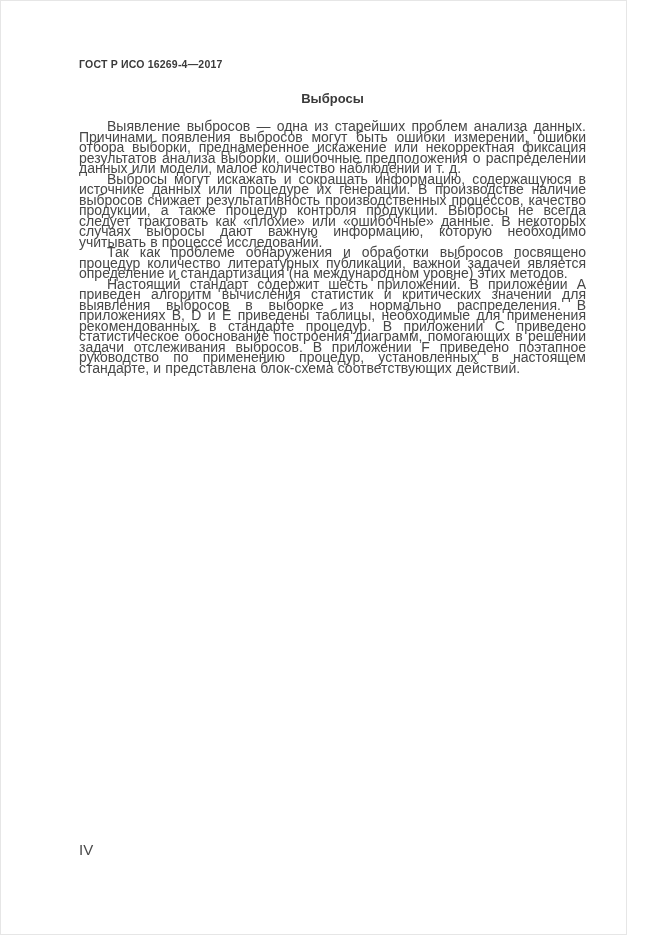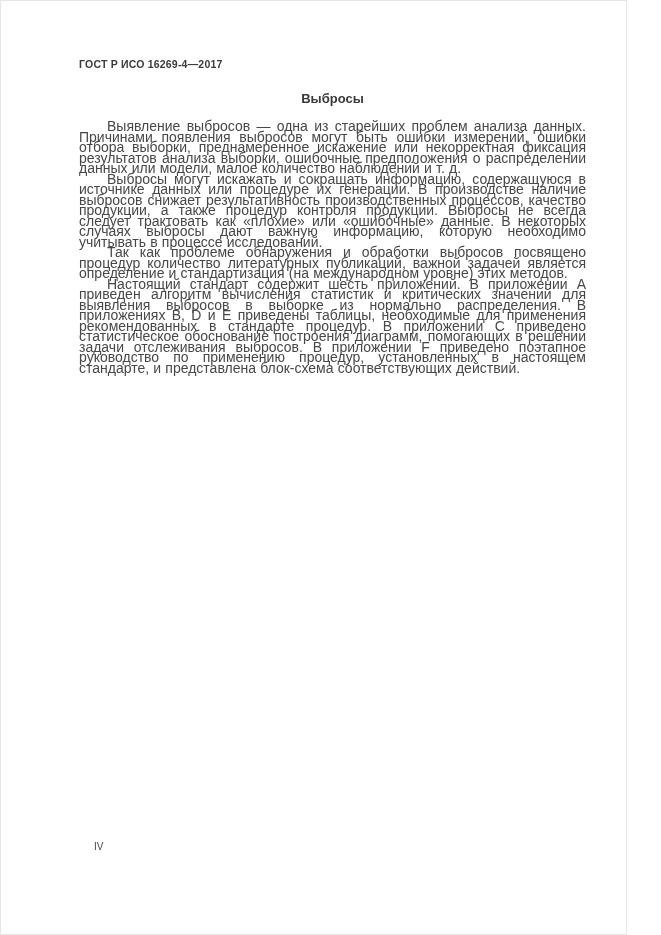--- a/index.html
+++ b/index.html
@@ -41,23 +41,23 @@
     margin: 0;
     font-size: 14px;
     line-height: 10.5px;
     text-align: justify;
     text-indent: 28px;
     color: #474747;
     word-spacing: 0.3px;
   }
   .page-number {
     position: absolute;
-    left: 93px;
+    left: 78px;
     top: 840px;
-    font-size: 10px;
+    font-size: 15px;
     color: #4a4a4a;
   }
 </style>
 </head>
 <body>
 
 <div class="page">
   <div class="content">
     <div class="doc-header">ГОСТ Р ИСО 16269-4—2017</div>
     <div class="doc-title">Выбросы</div>

